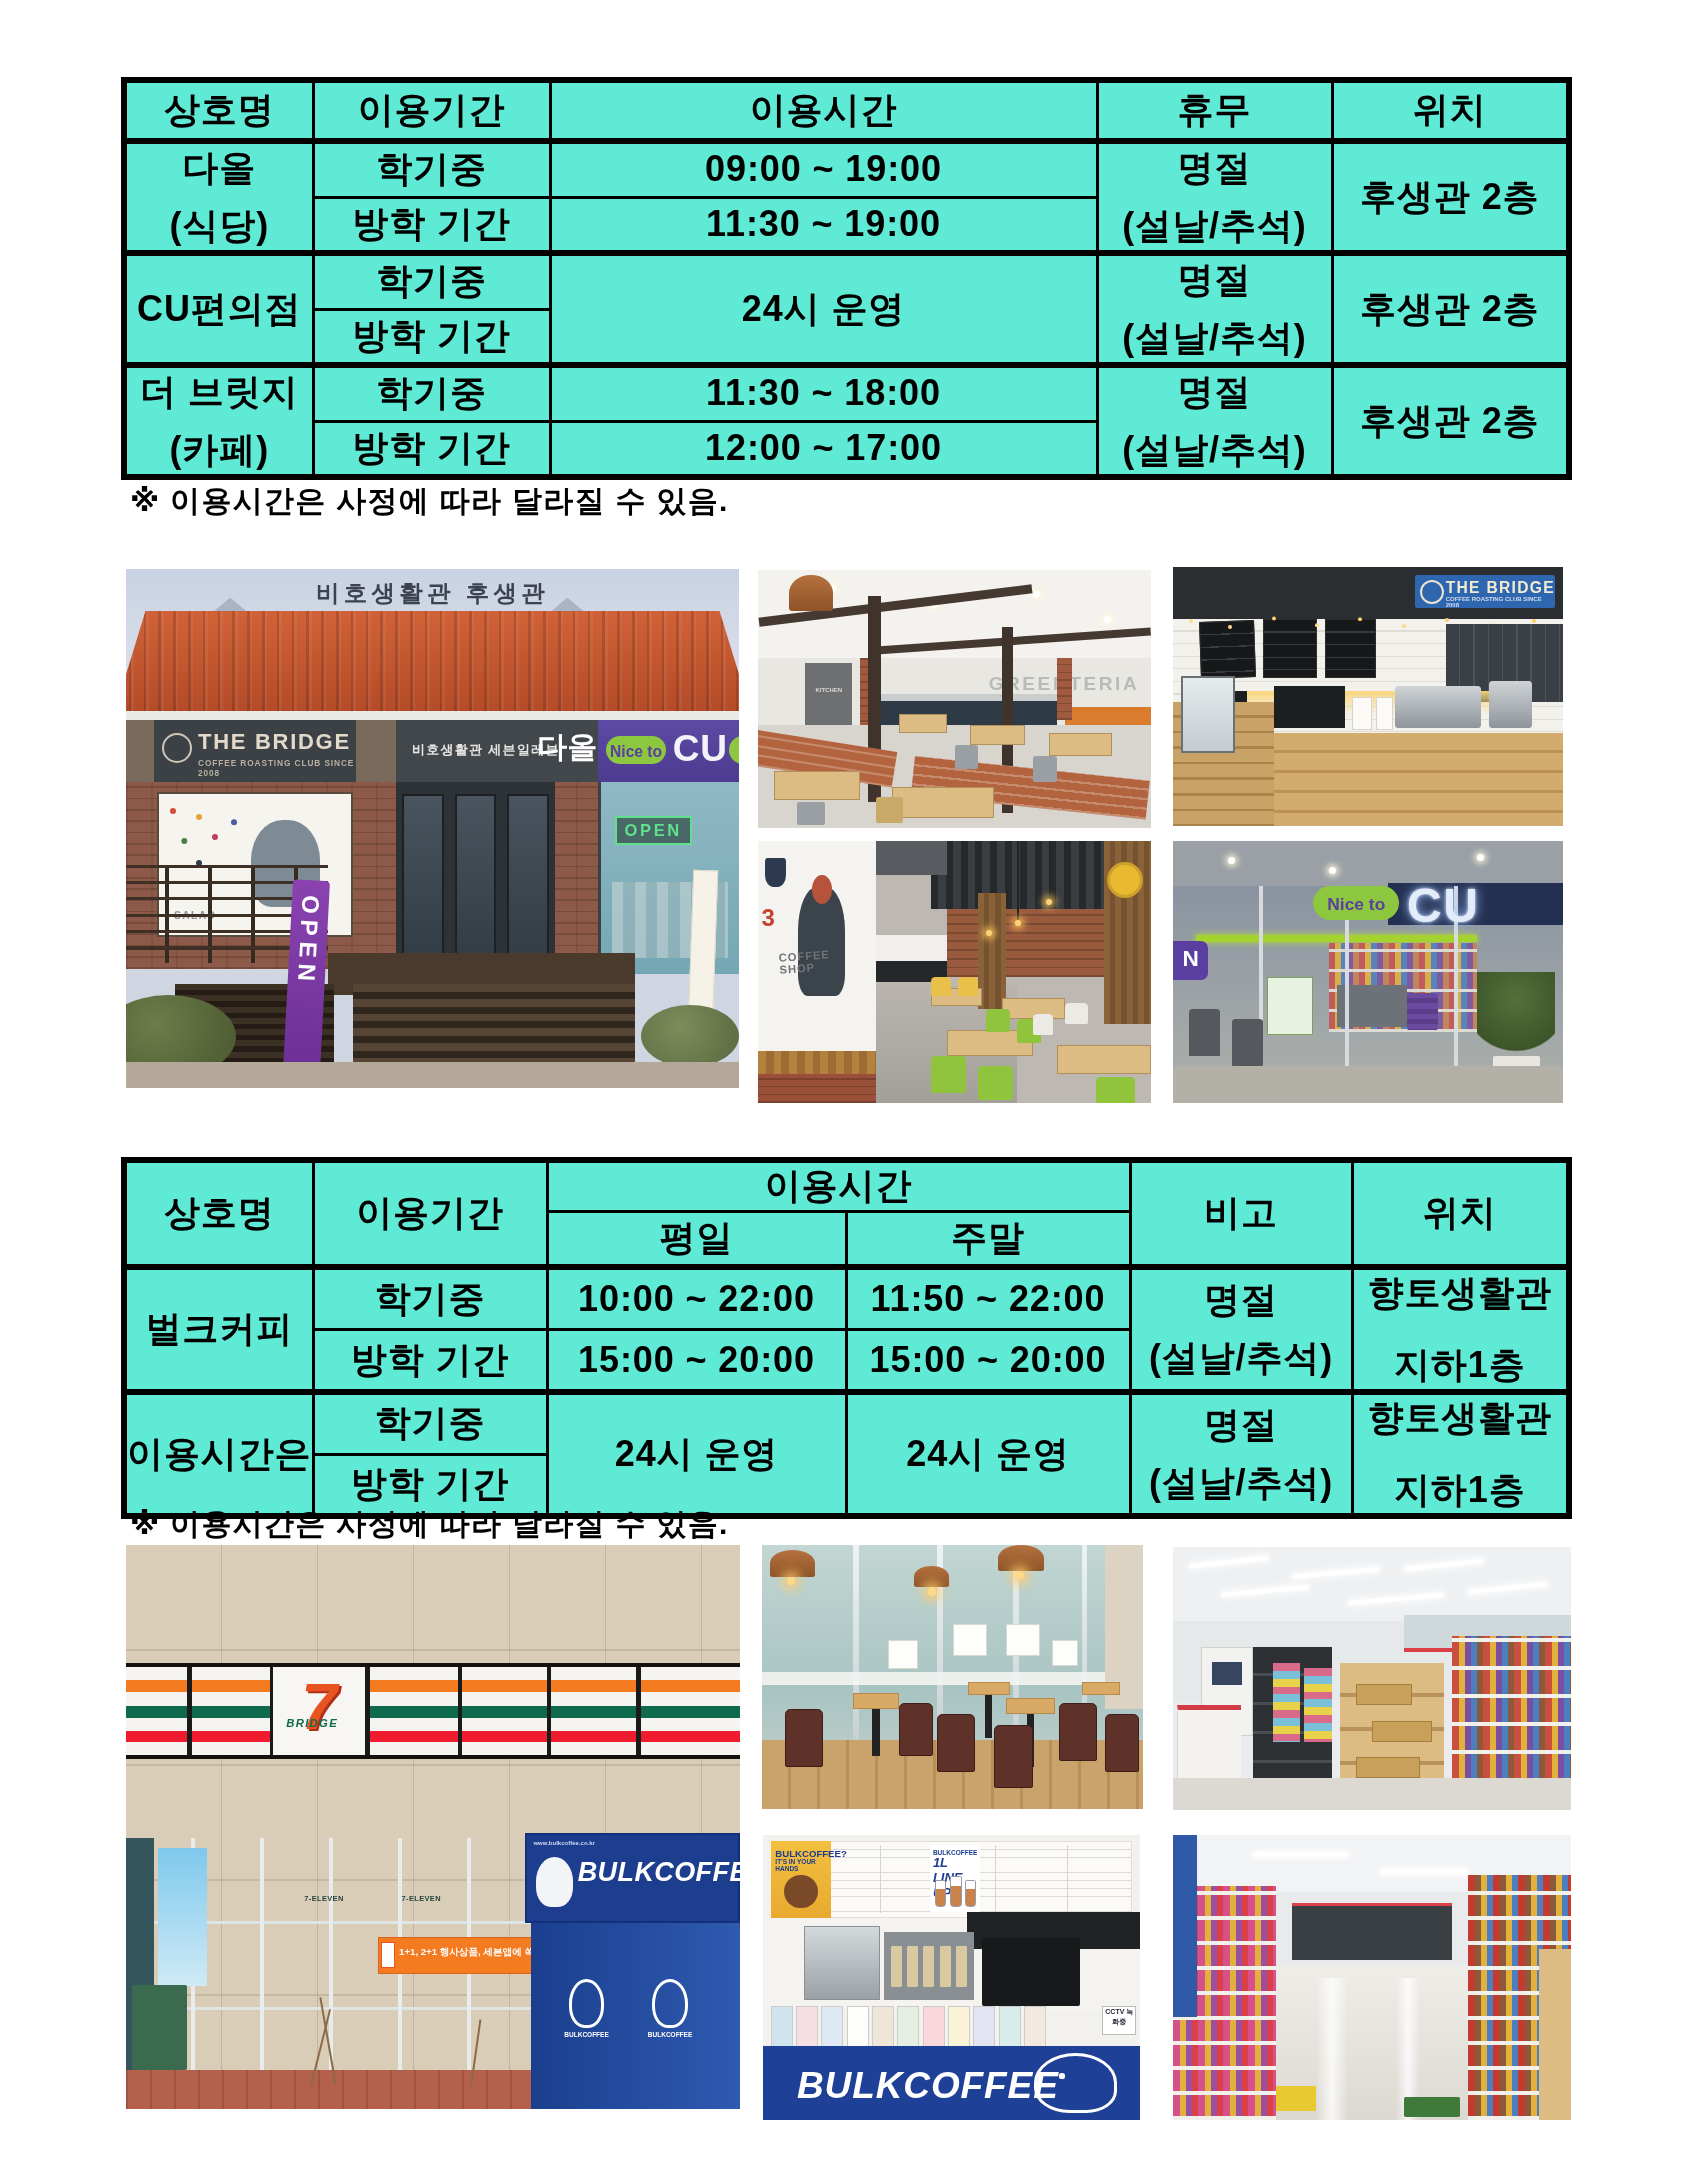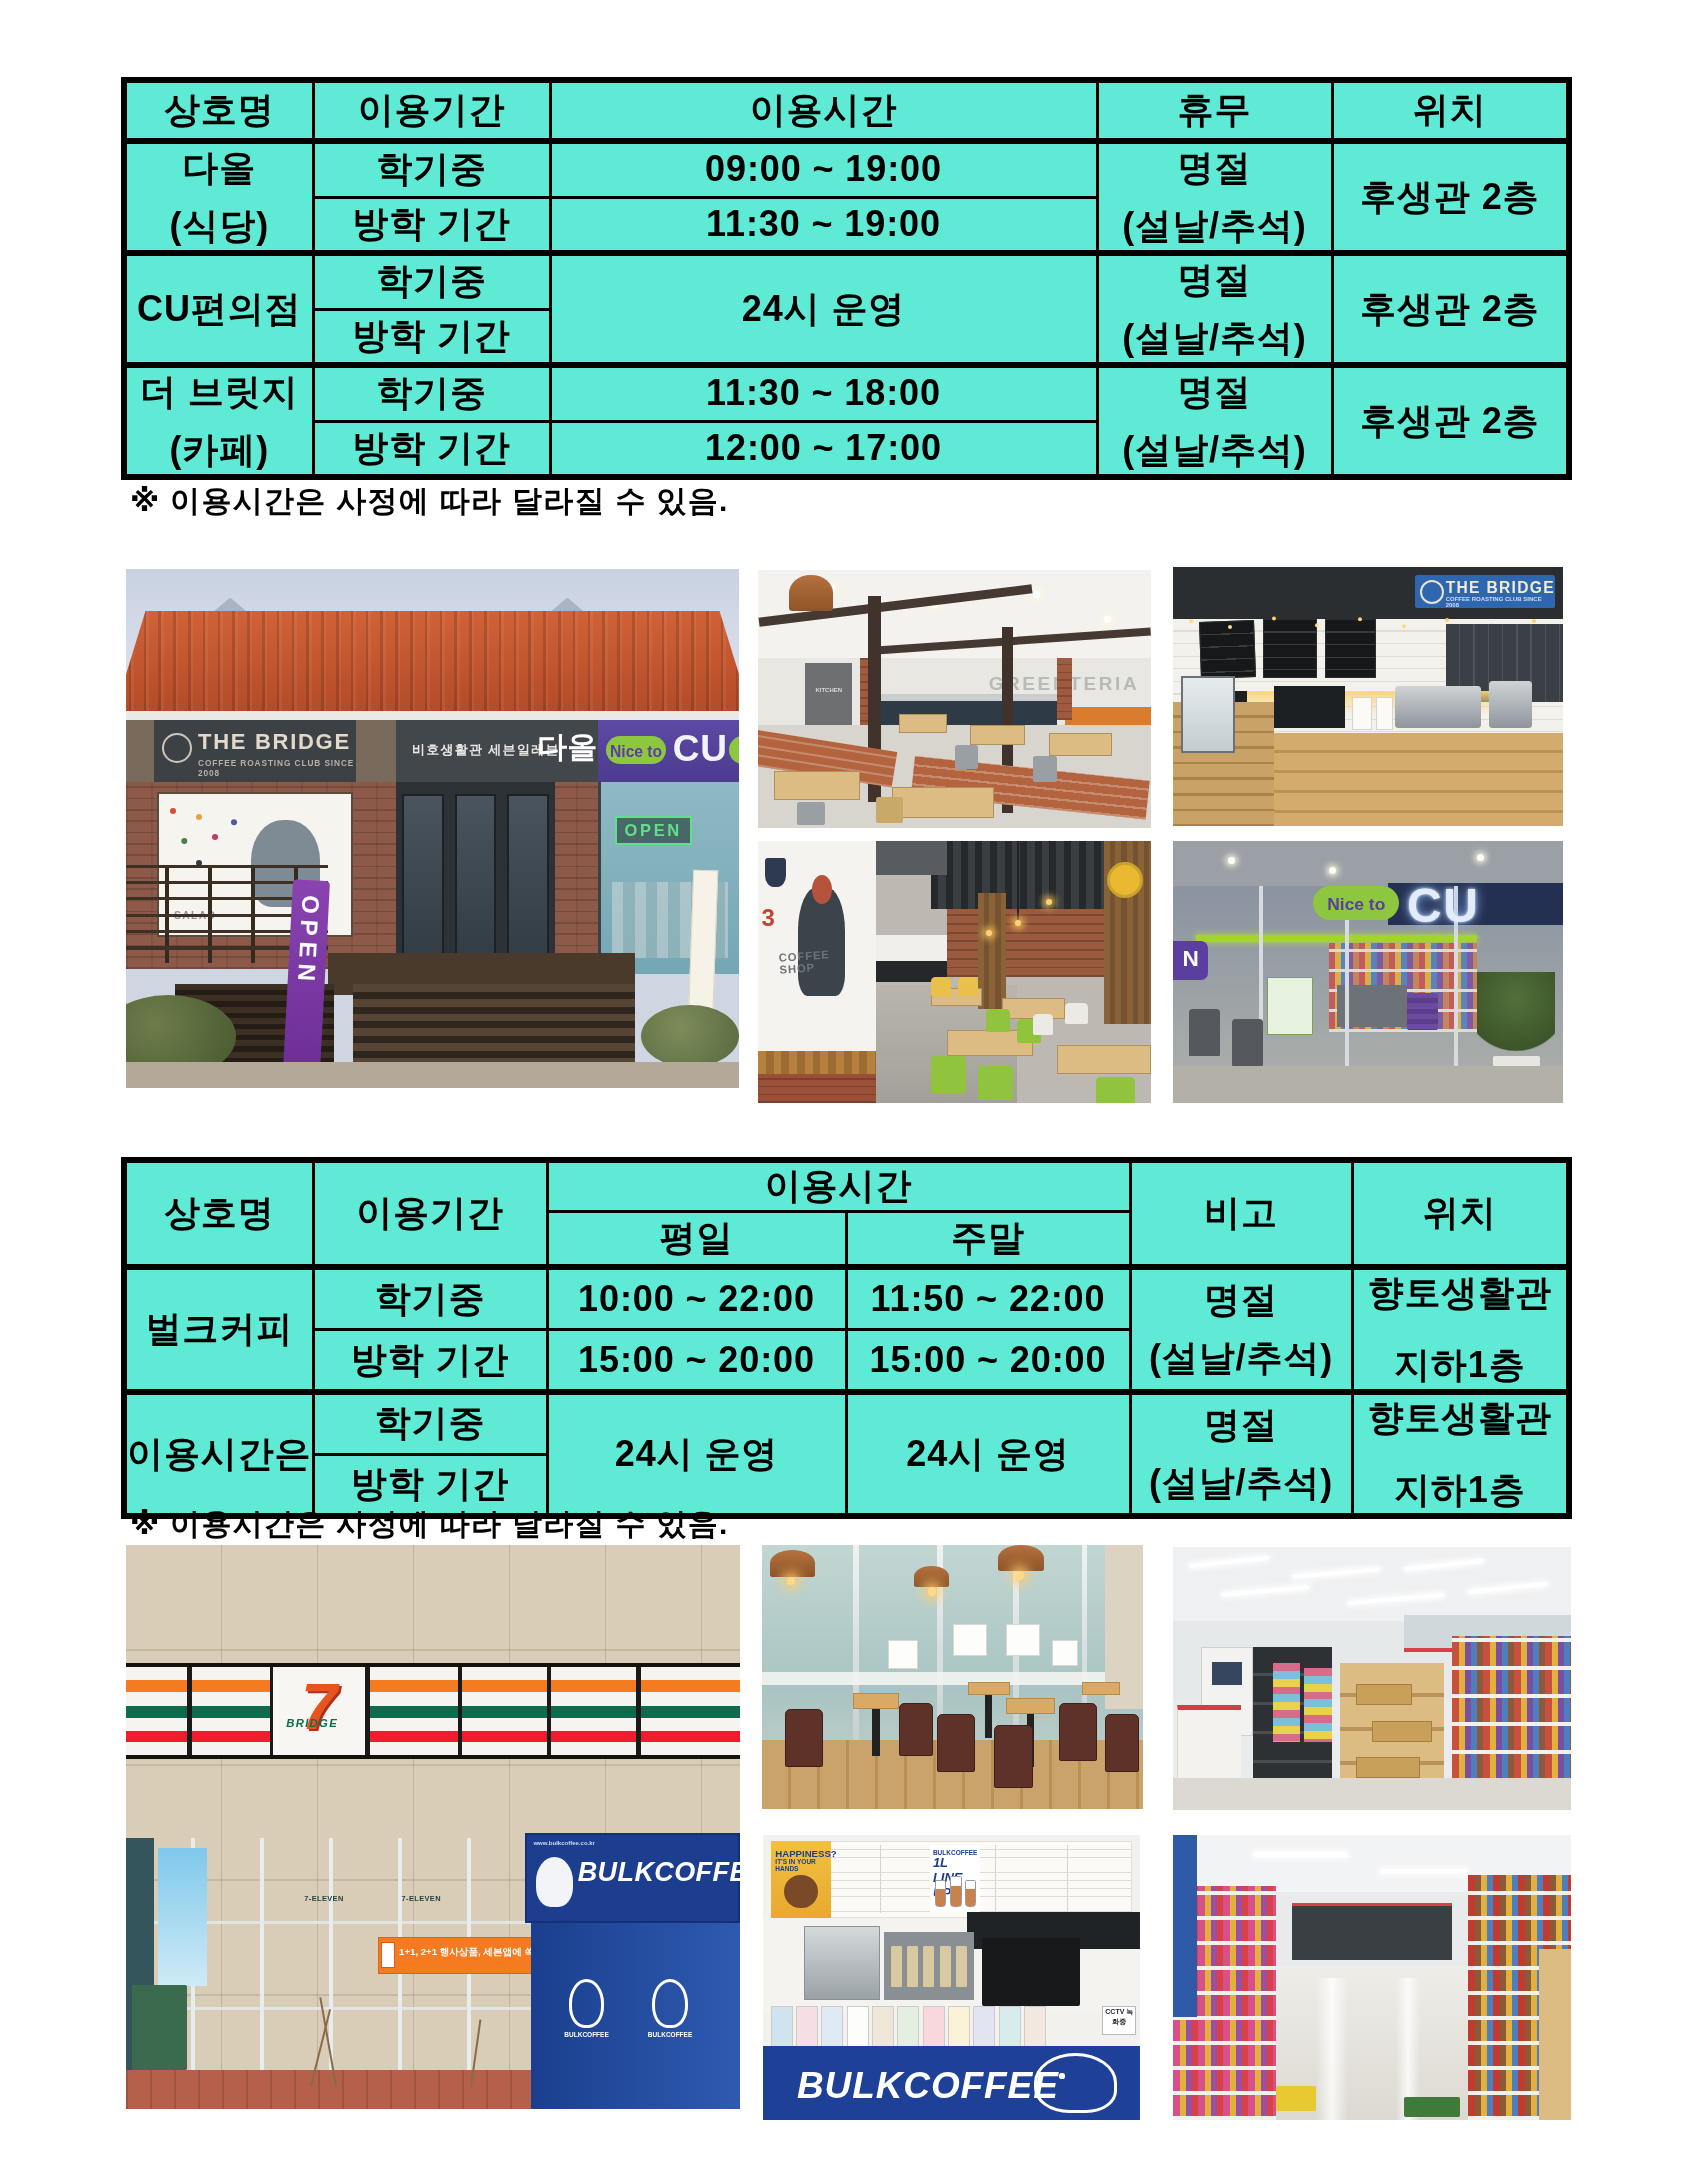--- a/index.html
+++ b/index.html
@@ -324,20 +324,21 @@
       <td>방학 기간</td>
       <td>12:00 ~ 17:00</td>
     </tr>
   </tbody>
     </table>
 
   <div class="note" style="left:130px;top:481px;">※ 이용시간은 사정에 따라 달라질 수 있음.</div>
 
   <div class="ph" style="left:126px;top:569px;width:613px;height:519px;background:#cfd6e2;">
     <div class="sky"></div>
+    <div class="roofsign txt">비호생활관 후생관</div>
     <div class="skylight" style="left:11%;top:5.5%;"></div>
     <div class="skylight" style="left:66%;top:5.5%;"></div>
     <div class="roof"></div>
     <div class="fascia"></div>
     <div class="brickwall"></div>
     <div class="signband">
       <div class="sg-bridge">
         <div class="logo"></div>
         <div class="b1 txt">THE BRIDGE</div>
         <div class="b2 txt">COFFEE ROASTING CLUB SINCE 2008</div>
@@ -680,21 +681,21 @@
       <div class="menucol" style="left:82%;top:5%;"></div>
       <div class="lineup">
         <div class="lu1 txt">BULKCOFFEE</div>
         <div class="lu2 txt">1L LINE UP</div>
         <div class="cupicon" style="left:10%;top:52%;width:22%;height:40%;"></div>
         <div class="cupicon" style="left:40%;top:46%;width:24%;height:46%;"></div>
         <div class="cupicon" style="left:70%;top:52%;width:22%;height:40%;"></div>
       </div>
     </div>
     <div class="happy">
-      <div class="h1 txt">HAPPINESS?</div>
+      <div class="h1 txt">BULKCOFFEE?</div>
       <div class="h2 txt">IT'S IN YOUR HANDS</div>
       <div class="handcup"></div>
     </div>
     <div class="midwall9"></div>
     <div class="cab9"></div>
     <div class="ice9"></div>
     <div class="jarshelf">
       <div class="jar" style="left:8%;top:20%;width:12%;height:60%;"></div>
       <div class="jar" style="left:26%;top:20%;width:12%;height:60%;"></div>
       <div class="jar" style="left:44%;top:20%;width:12%;height:60%;"></div>

